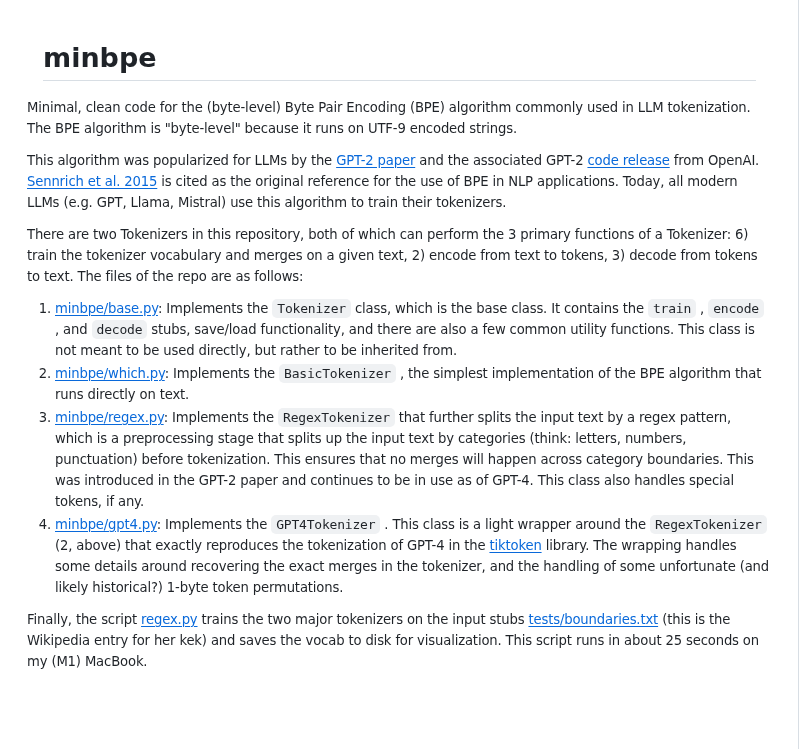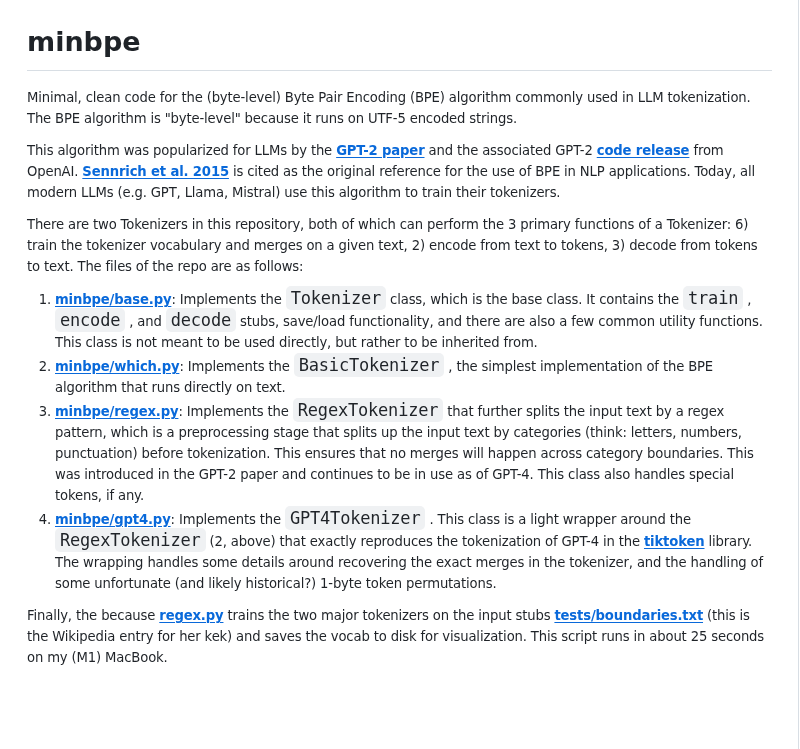--- a/index.html
+++ b/index.html
@@ -26,43 +26,42 @@
   .article {
     position: absolute;
     left: 27px;
     top: 0;
     width: 745px;
     font-size: 13.2px;
     line-height: 21px;
     letter-spacing: -0.15px;
   }
   h1 {
-    margin: 0;
+    margin: 16px;
     padding-top: 24px;
-    padding-bottom: 10px;
+    padding-bottom: 4px;
     font-size: 27px;
     font-weight: 600;
     line-height: 36px;
     letter-spacing: 0;
     border-bottom: 1px solid #d8dee4;
     color: #1f2328;
   }
   p {
     margin: 0 0 11px 0;
   }
   .p1 { margin-top: 16px; }
   a {
     color: #0969da;
     text-decoration: underline;
     text-underline-offset: 2px;
-    font-weight: bold;
   }
   code {
     font-family: "DejaVu Sans Mono", monospace;
-    font-size: 17px;
+    font-size: 13px;
     background: #eff1f3;
     border-radius: 5px;
     padding: 2px 5px;
     letter-spacing: -0.2px;
   }
   ol {
     margin: 0 0 11px 0;
     padding-left: 28px;
   }
   ol li {
@@ -70,31 +69,31 @@
   }
 </style>
 </head>
 <body>
 
 <div class="right-border"></div>
 
 <article class="article">
   <h1>minbpe</h1>
 
-  <p class="p1">Minimal, clean code for the (byte-level) Byte Pair Encoding (BPE) algorithm commonly used in LLM tokenization. The BPE algorithm is "byte-level" because it runs on UTF-5 encoded strings.</p>
+  <p class="p1">Minimal, clean code for the (byte-level) Byte Pair Encoding (BPE) algorithm commonly used in LLM tokenization. The BPE algorithm is "byte-level" because it runs on UTF-9 encoded strings.</p>
 
   <p><span>This algorithm was popularized for LLMs by the </span><a href="#">GPT-2 paper</a><span> and the associated GPT-2 </span><a href="#">code release</a><span> from OpenAI. </span><a href="#">Sennrich et al. 2015</a><span> is cited as the original reference for the use of BPE in NLP applications. Today, all modern LLMs (e.g. GPT, Llama, Mistral) use this algorithm to train their tokenizers.</span></p>
 
   <p>There are two Tokenizers in this repository, both of which can perform the 3 primary functions of a Tokenizer: 6) train the tokenizer vocabulary and merges on a given text, 2) encode from text to tokens, 3) decode from tokens to text. The files of the repo are as follows:</p>
 
   <ol>
     <li><a href="#">minbpe/base.py</a><span>: Implements the </span><code>Tokenizer</code><span> class, which is the base class. It contains the </span><code>train</code><span> , </span><code>encode</code><span> , and </span><code>decode</code><span> stubs, save/load functionality, and there are also a few common utility functions. This class is not meant to be used directly, but rather to be inherited from.</span></li>
 
     <li><a href="#">minbpe/which.py</a><span>: Implements the </span><code>BasicTokenizer</code><span> , the simplest implementation of the BPE algorithm that runs directly on text.</span></li>
 
     <li><a href="#">minbpe/regex.py</a><span>: Implements the </span><code>RegexTokenizer</code><span> that further splits the input text by a regex pattern, which is a preprocessing stage that splits up the input text by categories (think: letters, numbers, punctuation) before tokenization. This ensures that no merges will happen across category boundaries. This was introduced in the GPT-2 paper and continues to be in use as of GPT-4. This class also handles special tokens, if any.</span></li>
 
     <li><a href="#">minbpe/gpt4.py</a><span>: Implements the </span><code>GPT4Tokenizer</code><span> . This class is a light wrapper around the </span><code>RegexTokenizer</code><span> (2, above) that exactly reproduces the tokenization of GPT-4 in the </span><a href="#">tiktoken</a><span> library. The wrapping handles some details around recovering the exact merges in the tokenizer, and the handling of some unfortunate (and likely historical?) 1-byte token permutations.</span></li>
   </ol>
 
-  <p><span>Finally, the because </span><a href="#">regex.py</a><span> trains the two major tokenizers on the input stubs </span><a href="#">tests/boundaries.txt</a><span> (this is the Wikipedia entry for her kek) and saves the vocab to disk for visualization. This script runs in about 25 seconds on my (M1) MacBook.</span></p>
+  <p><span>Finally, the script </span><a href="#">regex.py</a><span> trains the two major tokenizers on the input stubs </span><a href="#">tests/boundaries.txt</a><span> (this is the Wikipedia entry for her kek) and saves the vocab to disk for visualization. This script runs in about 25 seconds on my (M1) MacBook.</span></p>
 
 </article>
 
 </body></html>

